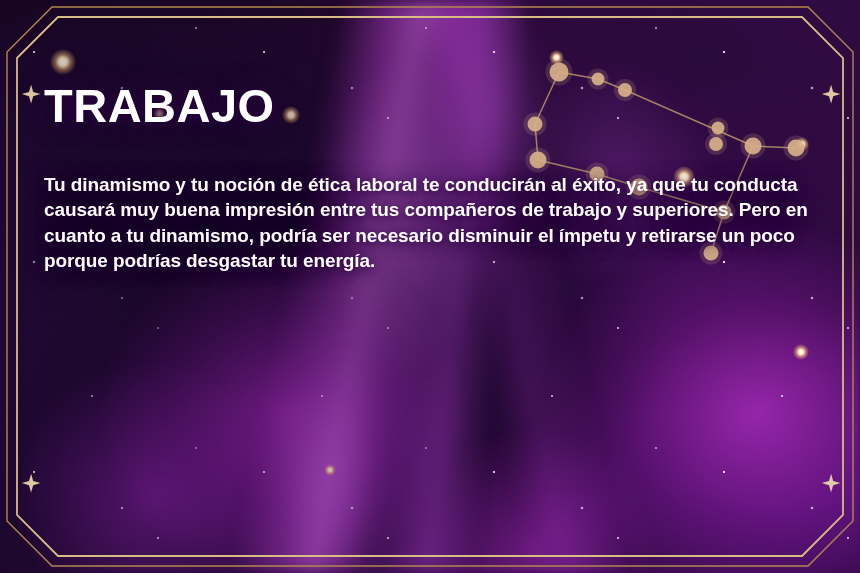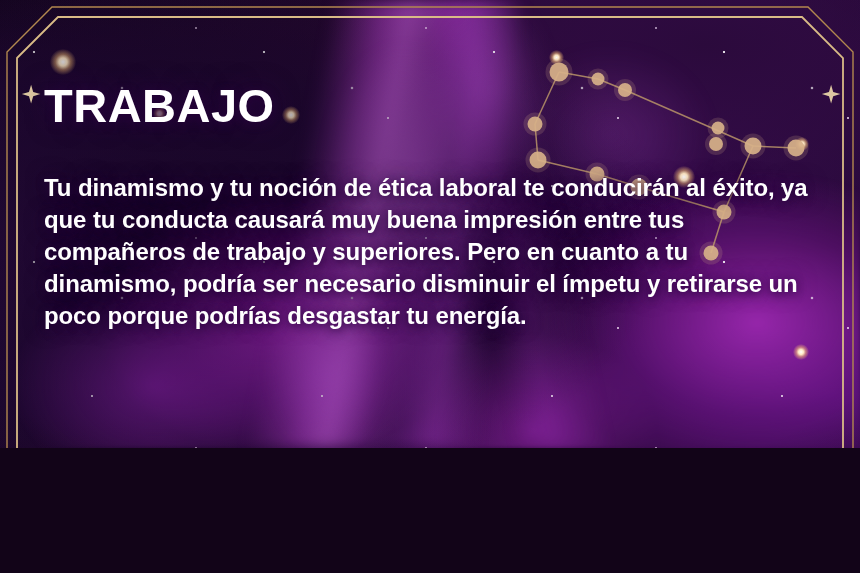--- a/index.html
+++ b/index.html
@@ -1,21 +1,21 @@
 <!DOCTYPE html>
 <html><head>
 <meta charset="utf-8">
 <title>Horoscopo Trabajo</title>
 <style>
   html,body{margin:0;padding:0;background:#120418;}
   *{box-sizing:border-box;}
 
   #card{
     position:relative;
-    width:860px;height:448px;
+    width:860px;height:573px;
     overflow:hidden;
     font-family:"Liberation Sans", sans-serif;
     background:#8b5cf6;
   }
 
   
   .layer{position:absolute;inset:0;pointer-events:none;}
 
   #bg-base{
     background:
@@ -112,21 +112,21 @@
     font-weight:bold;
     letter-spacing:.5px;
     color:#ffffff;
     font-family:"Liberation Sans", sans-serif;
     text-shadow:0 2px 10px rgba(40,0,60,.75), 0 0 26px rgba(60,0,90,.55);
   }
   #body-text{
     margin:0;
     margin-top:43px;
     width:770px;
-    font-size:24px;
+    font-size:19px;
     line-height:1.335;
     font-weight:bold;
     color:#ffffff;
     letter-spacing:-.1px;
     text-shadow:0 2px 9px rgba(35,0,55,.85), 0 0 20px rgba(45,0,70,.6);
   }
 </style>
 </head>
 <body>
 

